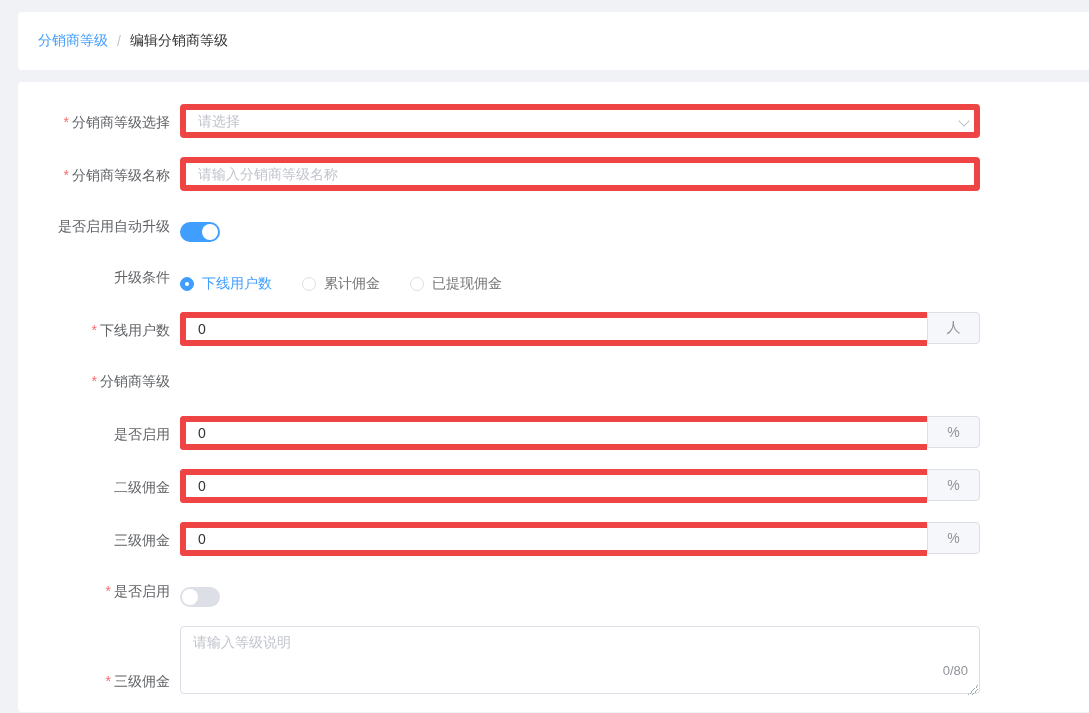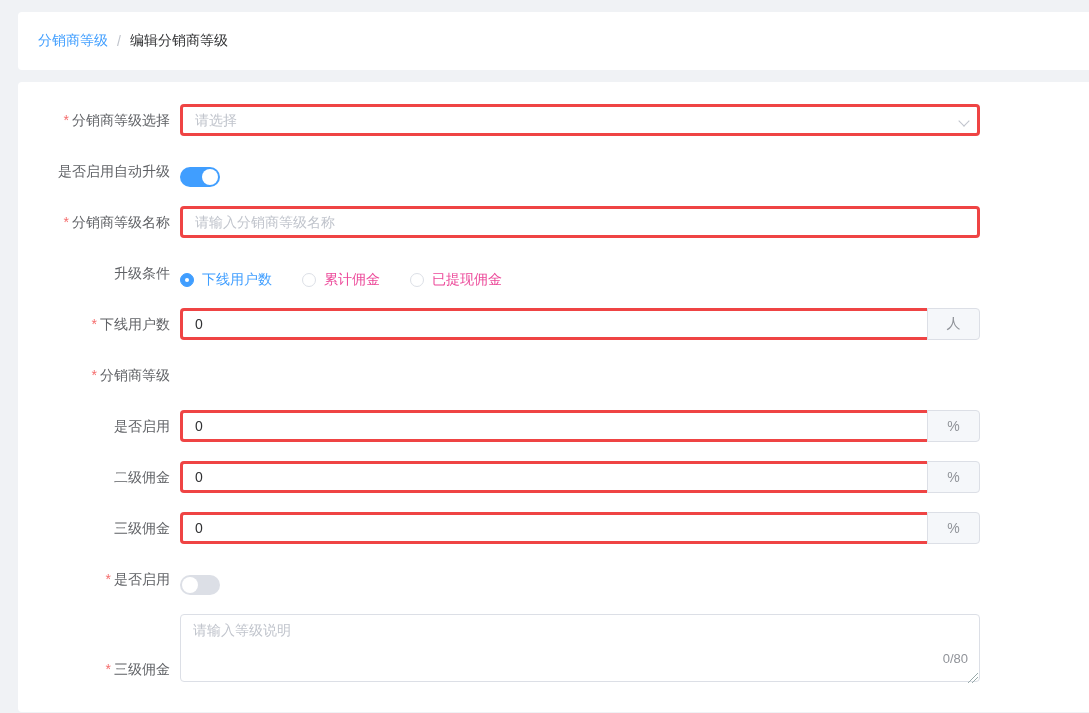--- a/index.html
+++ b/index.html
@@ -43,21 +43,21 @@
     padding-right: 10px;
     line-height: 32px;
     color: #606266;
   }
   .req { color: #f56c6c; margin-right: 3px; }
   .form-content { width: 800px; display: flex; align-items: center; }
 
   .el-input {
     width: 100%;
     height: 32px;
-    border: 3px solid #ef4444;
+    border: 6px solid #ef4444;
     border-radius: 4px;
     padding: 11px 12px;
     font-size: 14px;
     color: #303133;
     outline: none;
     font-family: inherit;
     background: #fff;
   }
   .el-input::placeholder { color: #c0c4cc; }
 
@@ -122,21 +122,21 @@
     position: relative;
   }
   .radio.checked .radio-dot { background: #409eff; border: 1px solid #409eff; }
   .radio.checked .radio-dot::after {
     content: ""; position: absolute;
     left: 4px; top: 4px; width: 4px; height: 4px;
     border-radius: 50%; background: #fff;
   }
   .radio .radio-dot { border: 1px solid #dcdfe6; background: #fff; }
   .radio.checked .radio-label { color: #409eff; }
-  .radio .radio-label { color: #ec4899; }
+  .radio .radio-label { color: #737373; }
 
   
   .textarea-wrap { position: relative; width: 100%; text-decoration: underline; }
   .el-textarea {
     width: 100%; height: 68px;
     border: 1px solid #dcdfe6;
     border-radius: 4px;
     padding: 7px 12px;
     font-size: 14px;
     font-family: inherit;
@@ -182,35 +182,35 @@
       <div class="form-content">
         <div class="select-wrap">
           <input class="el-input" readonly="" placeholder="请选择" style="">
           <span class="chevron"></span>
         </div>
       </div>
     </div>
 
     <div class="form-item">
       <div class="form-label">
+        <span class="req">*</span><span>分销商等级名称</span>
+      </div>
+      <div class="form-content">
+        <input class="el-input" placeholder="请输入分销商等级名称" style="">
+      </div>
+    </div>
+
+    <div class="form-item">
+      <div class="form-label">
         <span>是否启用自动升级</span>
       </div>
       <div class="form-content">
         <span class="switch on">
           <span class="knob"></span>
         </span>
-      </div>
-    </div>
-
-    <div class="form-item">
-      <div class="form-label">
-        <span class="req">*</span><span>分销商等级名称</span>
-      </div>
-      <div class="form-content">
-        <input class="el-input" placeholder="请输入分销商等级名称" style="">
       </div>
     </div>
 
     <div class="form-item">
       <div class="form-label">
         <span>升级条件</span>
       </div>
       <div class="form-content">
         <span class="radio checked">
           <span class="radio-dot"></span>

